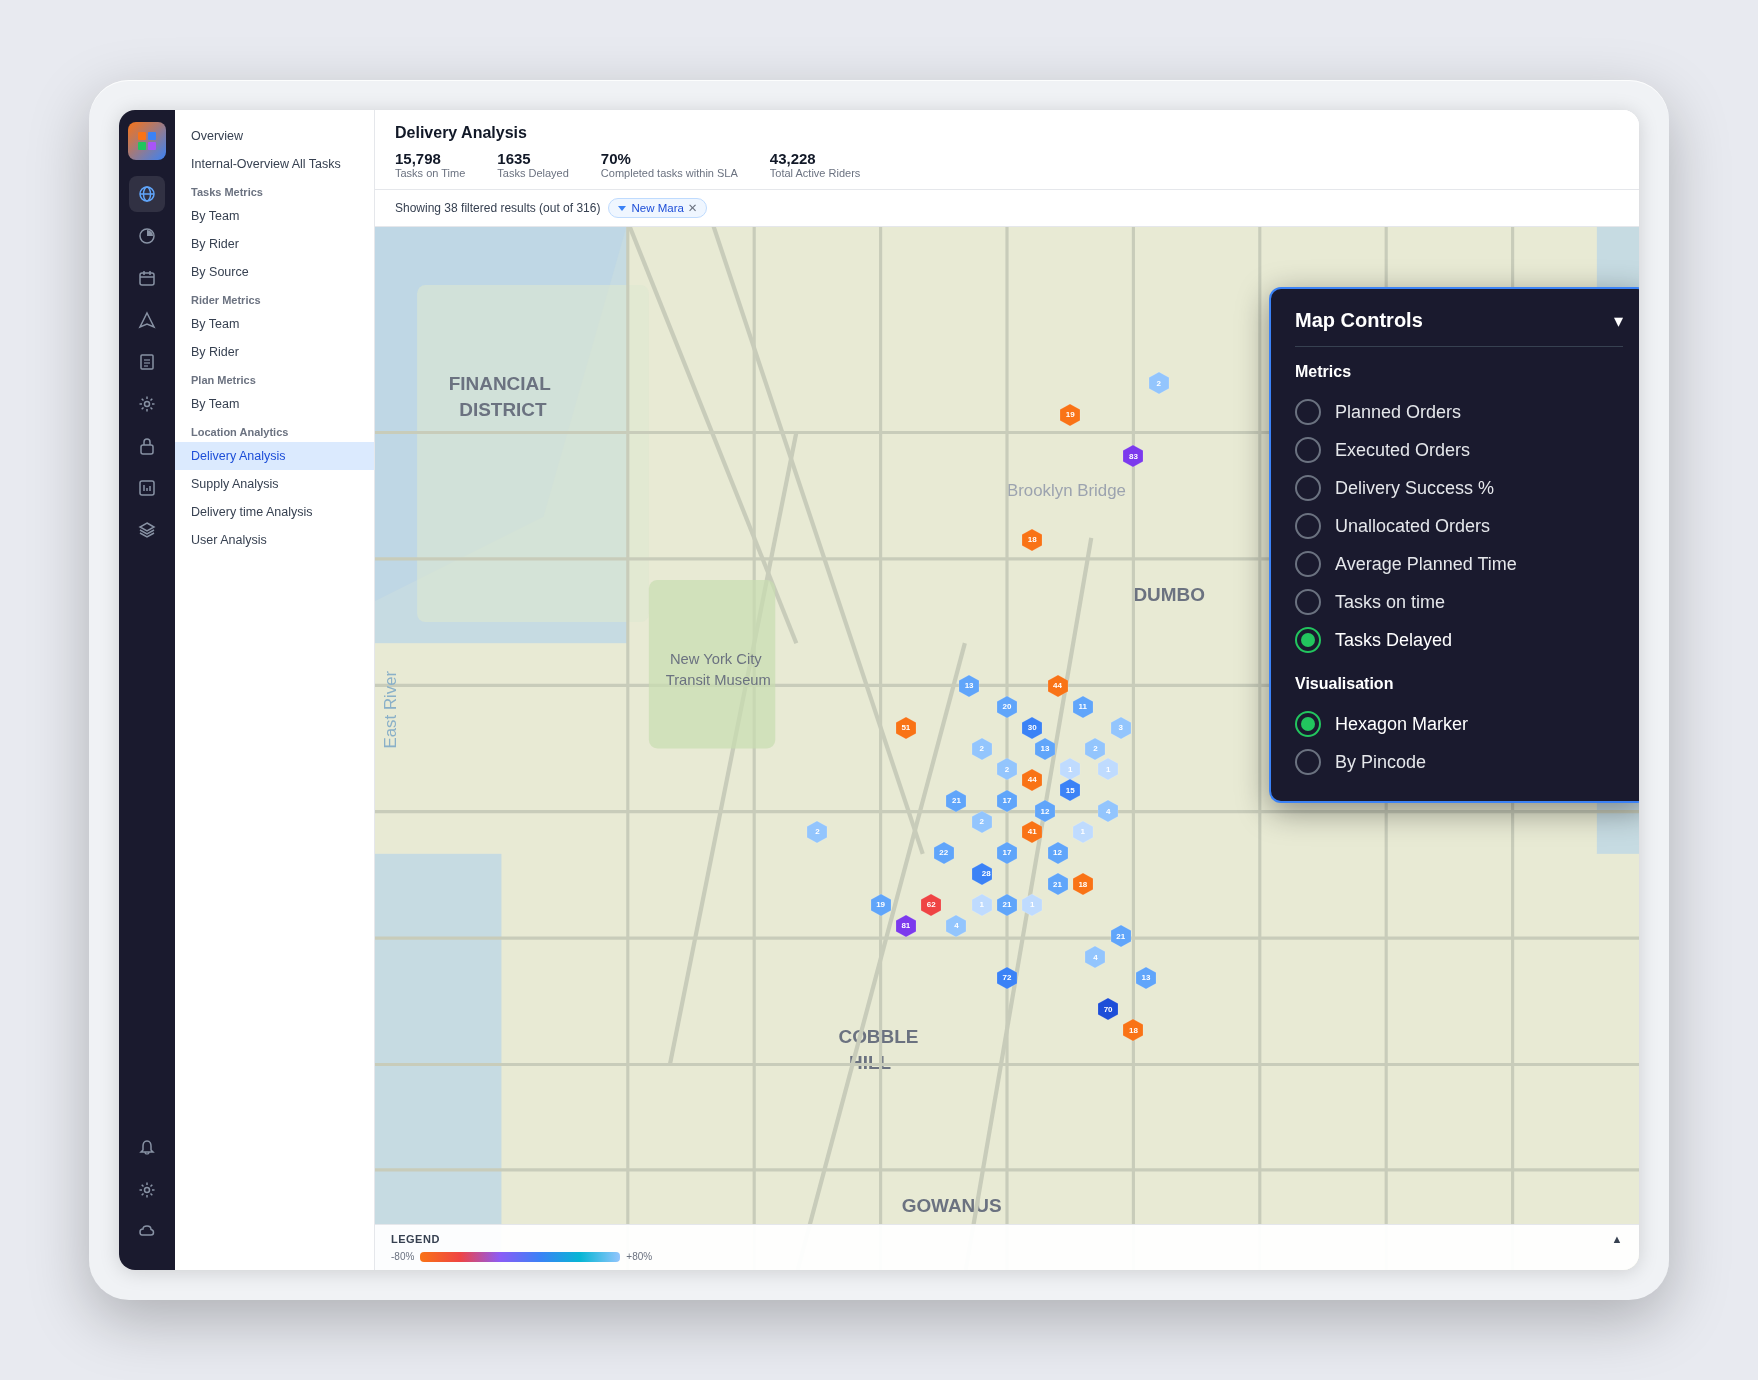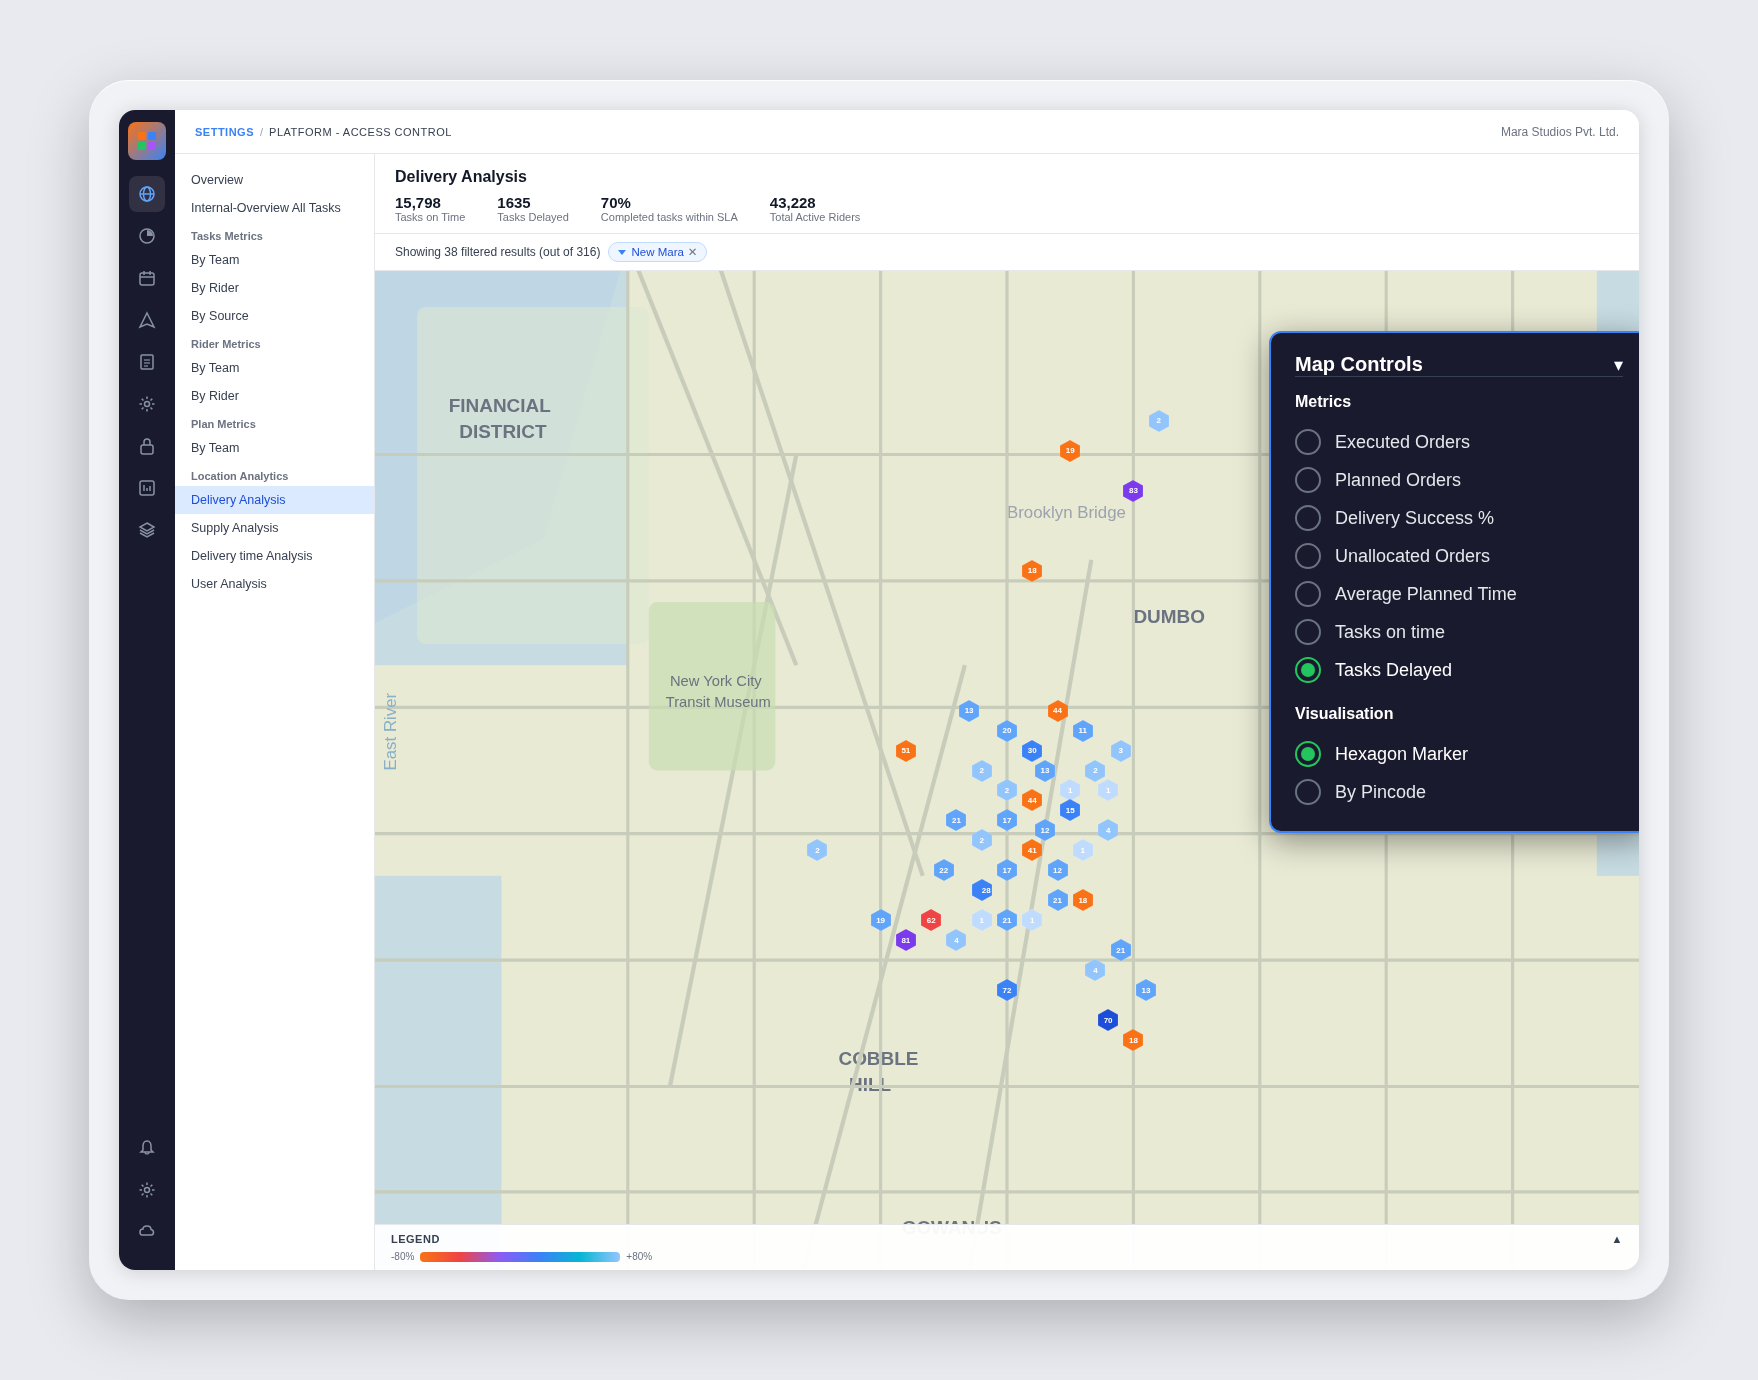--- a/index.html
+++ b/index.html
@@ -275,20 +275,21 @@
       border-radius: 12px;
       border: 2px solid #3b82f6;
       padding: 20px 24px;
       z-index: 100;
       box-shadow: 0 8px 32px rgba(0,0,0,0.4);
     }
     .panel-header {
       display: flex;
       align-items: center;
       justify-content: space-between;
+      margin-bottom: 14px;
     }
     .panel-title {
       font-size: 20px;
       font-weight: 700;
       color: #fff;
     }
     .panel-chevron {
       color: #fff;
       font-size: 18px;
     }
@@ -446,26 +447,20 @@
         <div class="sidebar-icon">
           <svg width="18" height="18" viewBox="0 0 18 18" fill="none">
             <path d="M4 12 Q2 12 2 9 Q2 6 5 6 Q5 3 9 3 Q13 3 13 6.5 Q15.5 7 15.5 9.5 Q15.5 12 13 12 Z" stroke="#8892a4" stroke-width="1.5" fill="none"></path>
           </svg>
         </div>
       </div>
     </div>
 
     <div class="main-content">
 
-      <div class="top-nav">
-        <span class="breadcrumb-link">SETTINGS</span>
-        <span class="breadcrumb-sep">/</span>
-        <span class="breadcrumb-current">PLATFORM - ACCESS CONTROL</span>
-        <span class="company-name">Mara Studios Pvt. Ltd.</span>
-      </div>
 
       <div class="content-area">
 
         <div class="left-nav">
           <div class="nav-item">Overview</div>
           <div class="nav-item">Internal-Overview All Tasks</div>
           <div class="nav-section">Tasks Metrics</div>
           <div class="nav-item">By Team</div>
           <div class="nav-item">By Rider</div>
           <div class="nav-item">By Source</div>
@@ -868,25 +863,25 @@
                 <span class="panel-title">Map Controls</span>
                 <span class="panel-chevron">▾</span>
               </div>
               <div class="panel-divider"></div>
 
               <div>
                 <div class="panel-section-title">Metrics</div>
 
                 <div class="panel-option">
                   <div class="radio-outer"></div>
-                  <span class="panel-option-label">Executed Orders</span>
+                  <span class="panel-option-label">Planned Orders</span>
                 </div>
                 <div class="panel-option">
                   <div class="radio-outer"></div>
-                  <span class="panel-option-label">Planned Orders</span>
+                  <span class="panel-option-label">Executed Orders</span>
                 </div>
                 <div class="panel-option">
                   <div class="radio-outer"></div>
                   <span class="panel-option-label">Delivery Success %</span>
                 </div>
                 <div class="panel-option">
                   <div class="radio-outer"></div>
                   <span class="panel-option-label">Unallocated Orders</span>
                 </div>
                 <div class="panel-option">

